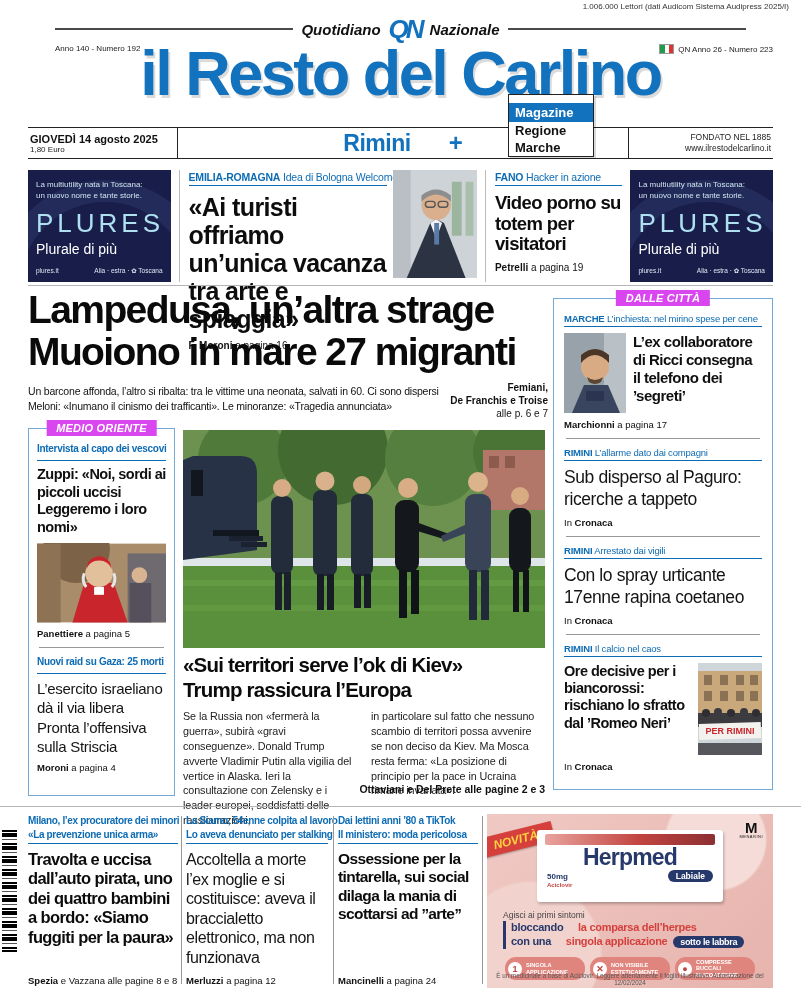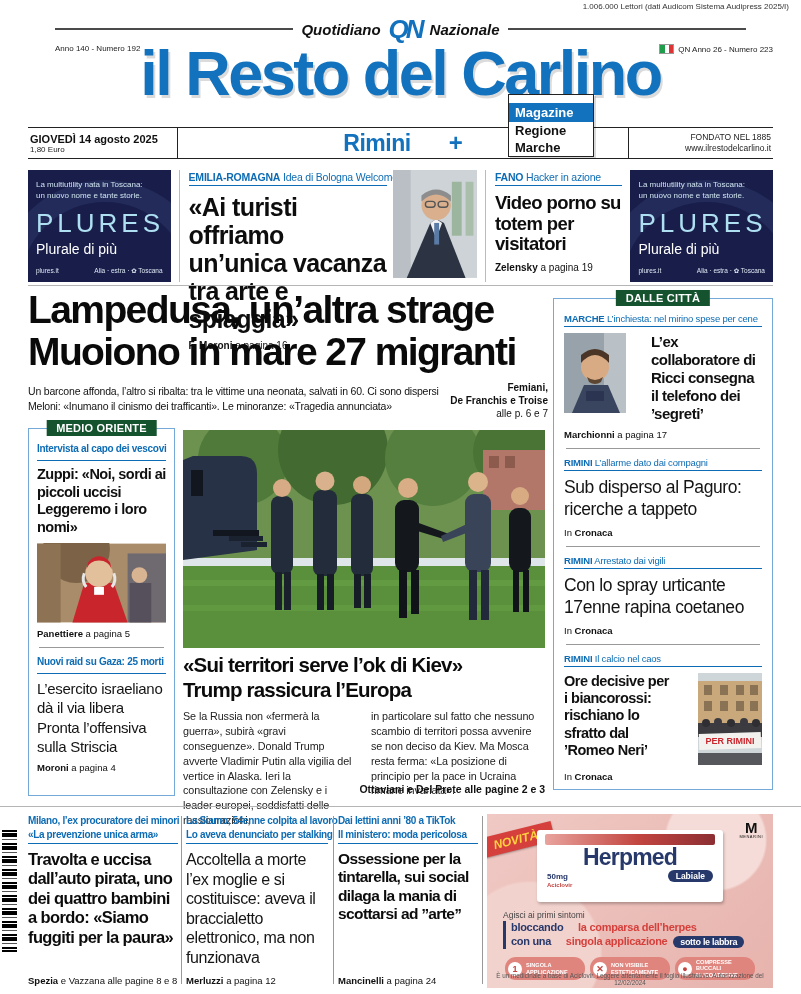--- a/index.html
+++ b/index.html
@@ -53,42 +53,42 @@
   .byline b{font-weight:800;}
   .gray-rule{position:absolute;left:28px;width:745px;border-top:1px solid #b5b5b5;}
   
   .lead-head{position:absolute;top:289px;left:28px;width:540px;font-size:39px;font-weight:800;
              letter-spacing:-1.6px;line-height:1.07;color:#0a0a0a;}
   .lead-stand{position:absolute;top:384px;left:28px;width:470px;font-size:10.5px;letter-spacing:-0.2px;line-height:1.45;color:#111;white-space:nowrap;}
   .lead-byline{position:absolute;top:381px;left:448px;width:100px;text-align:right;font-size:10px;line-height:1.3;}
   .lead-byline .bl-bold{font-weight:800;}
   
   .blue-box{position:absolute;border:1.5px solid #74a9d8;box-sizing:border-box;background:#fff;}
-  .box-badge{position:absolute;top:-9px;left:50%;transform:translateX(-50%);background:#14532d;color:#fff;
-             font-weight:800;font-size:11px;padding:2px 10px;white-space:nowrap;letter-spacing:0.2px;}
+  .box-badge{position:absolute;top:-9px;left:50%;transform:translateX(-50%);background:#d946ef;color:#fff;
+             font-weight:800;font-size:11px;padding:2px 10px;white-space:nowrap;letter-spacing:0.2px;font-style:italic;}
   .left-box{left:28px;top:428px;width:147px;height:368px;padding:14px 8px 8px;}
   .lb-kicker{font-size:10px;color:#0e6cb4;border-bottom:1.5px solid #0e6cb4;padding-bottom:6px;letter-spacing:-0.3px;white-space:nowrap;font-weight:600;}
   .lb-head{font-weight:800;font-size:14.5px;line-height:1.22;letter-spacing:-0.5px;margin-top:5px;}
   .lb-head-light{font-weight:400;font-size:13.5px;line-height:1.3;letter-spacing:-0.3px;margin-top:5px;color:#151515;}
   .lb-byline{font-size:9.5px;margin-top:5px;}
   .lb-byline b{font-weight:800;}
   .h-div{border-top:1px solid #999;margin:8px 2px;}
   .lb-photo{width:100%;height:80px;margin-top:6px;display:block;}
   
   .lead-photo{position:absolute;left:183px;top:430px;width:362px;height:218px;display:block;}
   .trump-head{position:absolute;left:183px;top:653px;width:366px;font-size:20.5px;font-weight:800;
               letter-spacing:-0.8px;line-height:1.2;color:#0b0b0b;}
   .trump-body{position:absolute;left:183px;top:709px;width:362px;display:flex;gap:14px;font-size:10.8px;line-height:1.38;color:#222;letter-spacing:-0.1px;}
   .trump-body div{flex:1;}
   .trump-byline{position:absolute;left:183px;top:783px;width:362px;text-align:right;font-size:10.5px;font-weight:700;}
   
   .right-box{left:553px;top:298px;width:220px;height:492px;padding:14px 10px 8px;}
   .rb-kicker{font-size:9.5px;color:#0e6cb4;border-bottom:1.5px solid #0e6cb4;padding-bottom:2px;white-space:nowrap;letter-spacing:-0.2px;}
   .rb-kicker .tag{font-weight:800;}
-  .rb-row{display:flex;gap:25px;margin-top:6px;justify-content:flex-end;}
+  .rb-row{display:flex;gap:7px;margin-top:6px;justify-content:flex-end;}
   .rb-head{font-weight:800;font-size:15px;line-height:1.2;letter-spacing:-0.5px;}
   .rb-head-light{font-weight:400;font-size:17.5px;line-height:1.25;letter-spacing:-0.4px;color:#141414;margin-top:6px;}
   .rb-byline{font-size:9.5px;margin-top:6px;}
   .rb-byline b{font-weight:800;}
   .rb-photo{width:62px;height:80px;flex:none;display:block;}
   .rb-photo-2{width:64px;height:92px;flex:none;display:block;}
   
   .barcode{position:absolute;left:2px;top:830px;width:15px;height:122px;
     background:repeating-linear-gradient(to bottom,#000 0 2px,#fff 2px 3px,#000 3px 7px,#fff 7px 9px,#555 9px 10px,#fff 10px 13px);}
   .bot-col{position:absolute;top:814px;height:174px;box-sizing:border-box;}
@@ -218,21 +218,21 @@
       <rect x="33" y="32" width="10" height="6" rx="3" fill="none" stroke="#555" stroke-width="1.4"></rect>
       <rect x="46" y="32" width="10" height="6" rx="3" fill="none" stroke="#555" stroke-width="1.4"></rect>
     </svg>
 
     <div class="ts-story ts-story-2">
       <div class="kicker">
         <span class="tag">FANO</span>
         <span>Hacker in azione</span>
       </div>
       <div class="ts-head">Video porno su totem per visitatori</div>
-      <div class="byline"><b>Zelensky</b>
+      <div class="byline"><b>Petrelli</b>
         <span>a pagina 19</span></div>
     </div>
 
     <div class="plures" style="margin-left:8px">
       <div class="plures-tag">
         <div>La multiutility nata in Toscana:</div>
         <div>un nuovo nome e tante storie.</div>
       </div>
       <div class="plures-brand">PLURES</div>
       <div class="plures-sub">Plurale di più</div>

